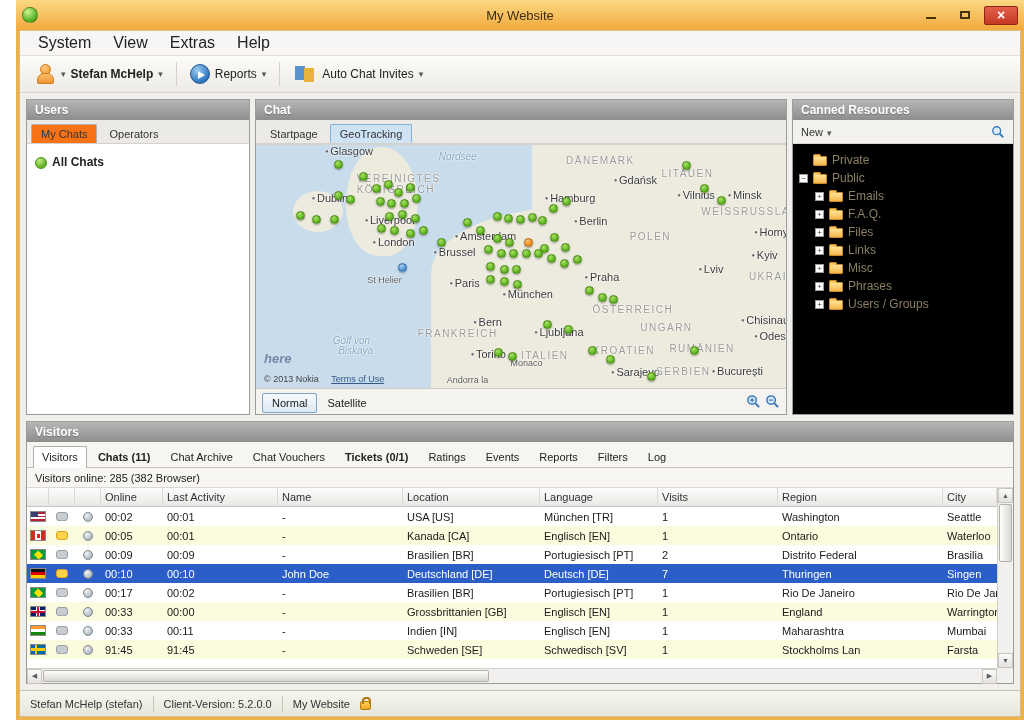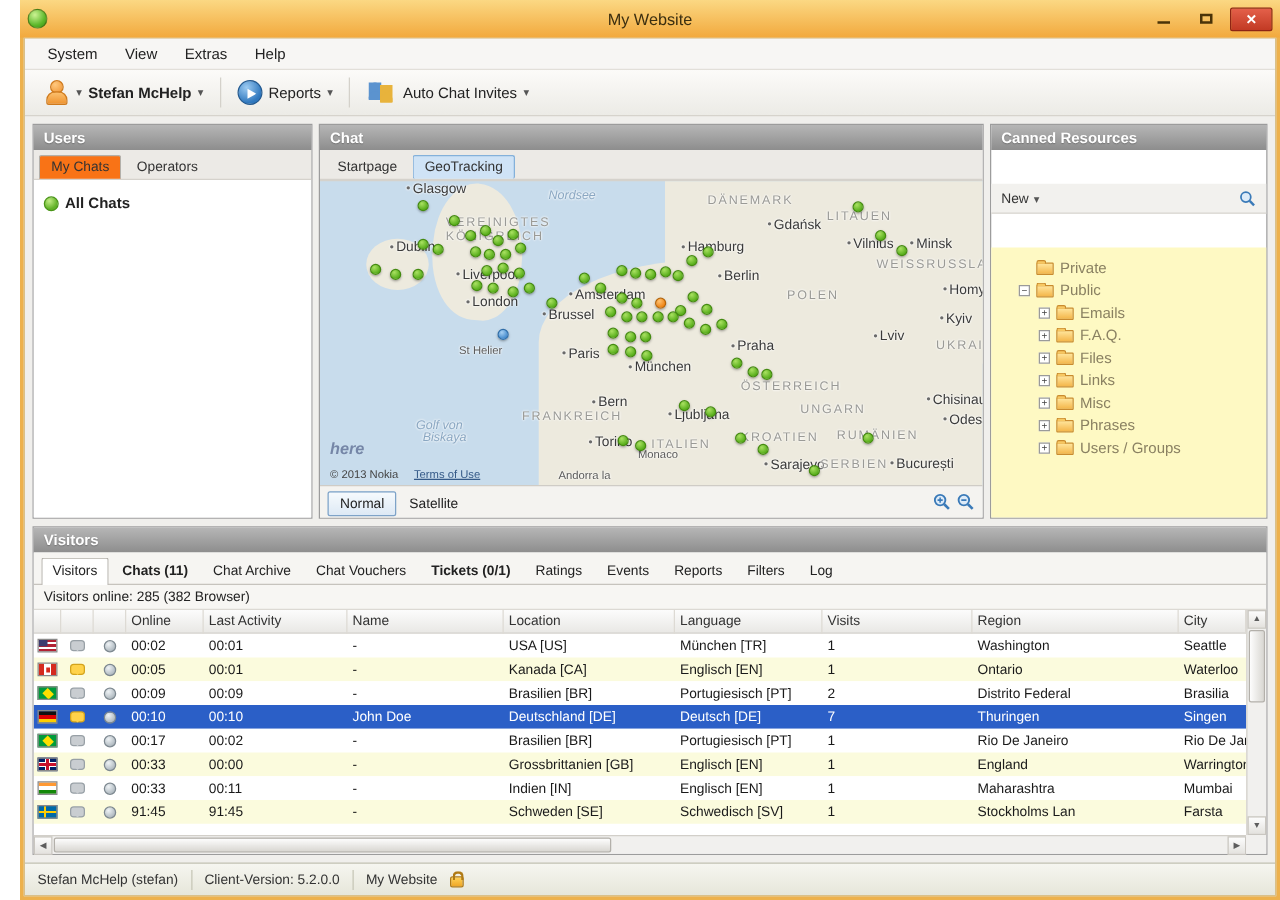--- a/index.html
+++ b/index.html
@@ -13,21 +13,21 @@
   .winbtns { margin-left:auto; display:flex; align-items:flex-start; gap:4px; z-index:2; }
   .winbtn { width:30px; height:19px; display:flex; align-items:center; justify-content:center; cursor:default; }
   .winbtn.min span { width:10px; height:0; border-bottom:2px solid #4a3308; display:block; margin-top:6px; }
   .winbtn.max span { width:10px; height:8px; border:2px solid #4a3308; display:block; }
   .winbtn.close { background:linear-gradient(#e4604a,#c23a24); border:1px solid #8e2414; border-radius:2px; color:#fff; font-size:14px; font-weight:bold; width:34px; }
 
   .frame { flex:1; margin:0 3px 3px 3px; background:#f0efec; display:flex; flex-direction:column; border:1px solid #d9c089; }
 
   
   .menubar { height:25px; background:#f7f6f4; border-bottom:1px solid #e2dfd9; display:flex; align-items:center; padding:0 8px; gap:2px; flex:0 0 auto; }
-  .menu-item { font-size:12px; color:#222; padding:3px 10px; }
+  .menu-item { font-size:16px; color:#222; padding:3px 10px; }
   .toolbar { height:37px; background:linear-gradient(#fcfbf9,#ecebe6); border-bottom:1px solid #d6d3cc; display:flex; align-items:center; padding:0 8px; gap:7px; flex:0 0 auto; }
   .tbtn { display:flex; align-items:center; gap:5px; padding:3px 6px; border-radius:3px; }
   .tbtn .caret { font-size:9px; color:#555; }
   .tlabel { font-size:12px; color:#222; }
   .tlabel.bold { font-weight:bold; }
   .tsep { width:1px; height:24px; background:#d4d1ca; }
   .person { width:22px; height:22px; position:relative; }
   .person::before { content:""; position:absolute; top:1px; left:6px; width:9px; height:9px; border-radius:50%; background:radial-gradient(circle at 35% 30%, #ffc87e, #f09330); border:1px solid #cf7a1c; }
   .person::after { content:""; position:absolute; bottom:1px; left:3px; width:15px; height:9px; border-radius:7px 7px 2px 2px; background:linear-gradient(#fbbf6d,#ef9430); border:1px solid #cf7a1c; }
   .reports-icon { width:20px; height:20px; border-radius:50%; background:radial-gradient(circle at 35% 28%, #9ccbf2, #2f77bd 70%); border:1px solid #23598f; position:relative; }
@@ -39,21 +39,21 @@
   .mini-person.blue { background:#5b93cf; left:2px; top:3px; }
   .mini-person.yellow { background:#e8b33c; left:11px; top:5px; }
 
   
   .main { flex:1; padding:6px; display:flex; flex-direction:column; gap:6px; min-height:0; }
   .panels-row { display:flex; gap:5px; height:316px; flex:0 0 auto; }
   .panel { border:1px solid #9c9c9c; background:#fff; display:flex; flex-direction:column; min-width:0; }
   .panel-header { height:20px; background:linear-gradient(#b6b6b6,#8d8d8d); color:#fff; font-size:12px; font-weight:bold; display:flex; align-items:center; padding:0 8px; flex:0 0 auto; text-shadow:0 1px 1px rgba(0,0,0,.25); }
   .users-panel { width:224px; flex:0 0 auto; }
   .chat-panel { flex:1; }
-  .canned-panel { width:222px; flex:0 0 auto;gap:27px; }
+  .canned-panel { width:222px; flex:0 0 auto; }
 
   
   .subtabs { height:24px; background:#eceae6; border-bottom:1px solid #d5d2cc; display:flex; align-items:flex-end; padding:2px 4px 0 4px; gap:2px; }
   .subtab { font-size:11px; color:#333; padding:3px 9px; border:1px solid transparent; border-bottom:none; }
   .subtab.selected { background:#f97316; border-color:#b3b0aa; border-radius:2px 2px 0 0; }
   .subtab.blue-selected { background:#cfe3f6; border-color:#84b1da; border-radius:2px; }
   .tree { flex:1; background:#fff; padding:6px 4px; overflow:hidden; }
   .tree-row { display:flex; align-items:flex-end; gap:5px; height:19px; font-size:12px; color:#222; }
   .chats-icon { width:12px; height:12px; border-radius:50%; background:radial-gradient(circle at 35% 28%, #c2ec84, #61b227 65%); border:1px solid #4a9518; }
   .none-icon { width:11px; height:11px; border-radius:50%; background:radial-gradient(#ffffff,#e8e8e8); border:1px solid #b5b5b5; }
@@ -80,21 +80,21 @@
   .map-attrib .tou { margin-left:10px; text-decoration:underline; color:#355a88; }
   .map-bottom { height:26px; background:#f4f3f0; border-top:1px solid #cfccc6; display:flex; align-items:center; padding:0 6px; gap:4px; flex:0 0 auto; }
   .map-btn { font-size:11px; color:#222; padding:3px 9px; border:1px solid transparent; border-radius:2px; }
   .map-btn.selected { background:linear-gradient(#f6fafd,#dde9f5); border-color:#7ea3c8; }
   .map-zooms { margin-left:auto; display:flex; gap:4px; align-items:center; }
 
   
   .canned-toolbar { height:24px; background:#f2f1ee; border-bottom:1px solid #d8d5cf; display:flex; align-items:center; padding:0 8px; font-size:11px; color:#333; }
   .canned-toolbar .caret { font-size:9px; color:#555; margin-left:4px; }
   .canned-toolbar .spacer { flex:1; }
-  .ctree { flex:1; padding:7px 20px; overflow:hidden; background:#fef9c3; }
+  .ctree { flex:1; padding:7px 4px; overflow:hidden; background:#000000; }
   .ctree-row { display:flex; align-items:center; gap:5px; height:18px; font-size:12px; color:#8a8162; }
   .expander { width:9px; height:9px; border:1px solid #9a9a9a; background:#fff; font-size:8px; line-height:7px; text-align:center; color:#444; flex:0 0 auto; }
   .exp-spacer { width:9px; flex:0 0 auto; }
   .folder { width:14px; height:10px; position:relative; background:linear-gradient(#ffe49a,#f4b64a); border:1px solid #c98b2e; border-radius:1px; flex:0 0 auto; margin-top:2px; }
   .folder::before { content:""; position:absolute; top:-3px; left:-1px; width:6px; height:2px; background:#f7c863; border:1px solid #c98b2e; border-bottom:none; border-radius:2px 2px 0 0; }
 
   
   .visitors-panel { flex:1; border:1px solid #9c9c9c; background:#fff; display:flex; flex-direction:column; min-height:0; }
   .vtabs { height:26px; background:#f6f5f2; border-bottom:1px solid #c6c3bd; display:flex; align-items:flex-end; padding:3px 6px 0 6px; gap:2px; flex:0 0 auto; }
   .vtab { font-size:11px; color:#222; padding:4px 8px; border:1px solid transparent; border-bottom:none; }

